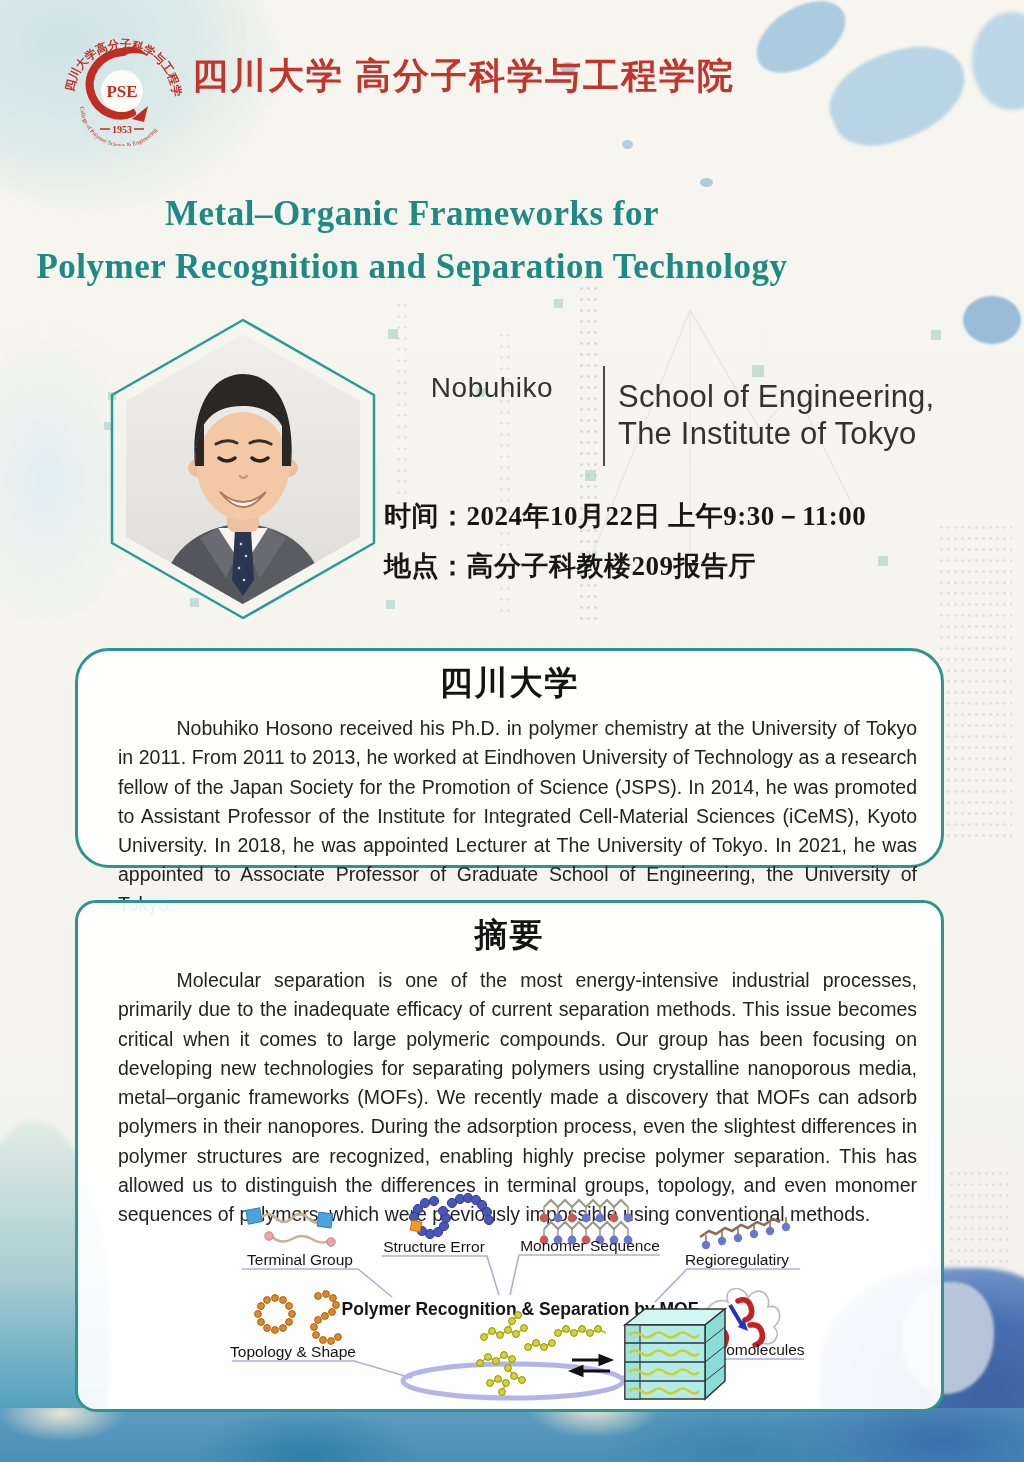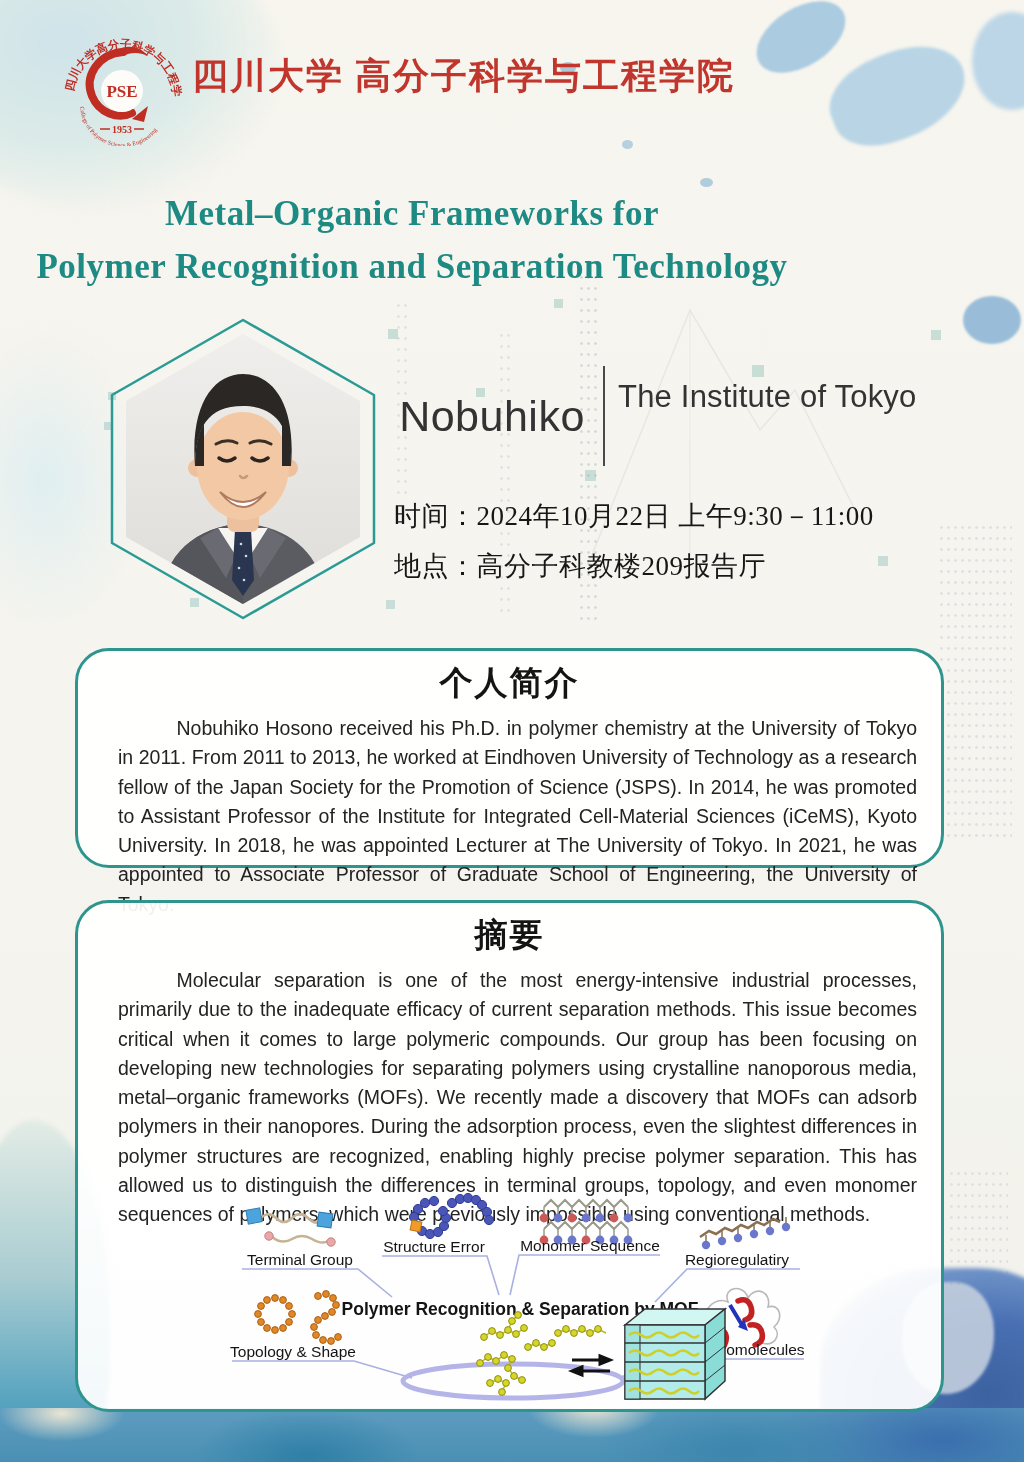--- a/index.html
+++ b/index.html
@@ -54,32 +54,32 @@
   .logo { position:absolute; left:56px; top:34px; }
   .college { position:absolute; left:192px; top:52px; color:#c0362c; }
   .college-cn { font-family:"Liberation Serif", serif; font-weight:bold; font-size:36px; letter-spacing:2px; }
   .college-en { font-family:"Liberation Serif", serif; font-weight:bold; font-size:17px; margin-top:8px; letter-spacing:.2px; }
   
   .title { position:absolute; left:0; top:188px; width:824px; text-align:center;
            font-family:"Liberation Serif", serif; font-weight:bold; font-size:35px;
            color:#1e8a84; line-height:1.5; letter-spacing:.5px; }
   
   .hex { position:absolute; left:100px; top:316px; }
-  .name { position:absolute; left:386px; top:392px; width:212px; text-align:center;
-          font-size:43px; color:#333; line-height:1.12; letter-spacing:.5px; }
+  .name { position:absolute; left:386px; top:372px; width:212px; text-align:center;
+          font-size:28px; color:#333; line-height:1.12; letter-spacing:.5px; }
   .vline { position:absolute; left:603px; top:366px; width:2px; height:100px; background:#4a4a4a; }
   .affil { position:absolute; left:618px; top:378px; font-size:31px; color:#333; line-height:1.2; letter-spacing:.2px; }
-  .meta { position:absolute; left:394px; font-family:"Liberation Serif", serif; font-weight:normal;
+  .meta { position:absolute; left:384px; font-family:"Liberation Serif", serif; font-weight:bold;
           font-size:27px; color:#171717; letter-spacing:.5px; }
   .meta-time { top:498px; } .meta-venue { top:548px; }
   
   .box { position:absolute; left:75px; width:869px; background:rgba(255,255,255,.93);
          border:3px solid #2e948e; border-radius:34px; }
   .box-bio { top:648px; height:220px; }
-  .box-abs { top:900px; height:512px; }
+  .box-abs { top:900px; height:512px;border-radius:21px; }
   .box-heading { text-align:center; font-family:"Liberation Serif", serif; font-weight:bold;
                  font-size:33px; color:#141414; margin-top:10px; letter-spacing:2px; }
   .box-body { margin:8px 24px 0 40px; font-size:19.5px; line-height:1.5; color:#232323;
               text-align:justify; text-indent:3em; }
   .diagram { position:absolute; left:4px; top:282px; }
   .diagram text { font-family:"Liberation Sans", sans-serif; font-size:15.5px; fill:#141414; }
   .diagram text.ctr { font-weight:bold; font-size:17.5px; }
   .callout { stroke:#a9b0e2; stroke-width:1.6; fill:none; }
 </style>
 </head>
@@ -187,27 +187,28 @@
       <path d="M140,160 Q143,164 147,160" fill="none" stroke="#c89878" stroke-width="2.5" stroke-linecap="round"></path>
       <path d="M120,176 Q143,196 166,176 Q143,206 120,176 Z" fill="#ffffff" stroke="#b07a5e" stroke-width="2"></path>
     </g>
   </svg>
 
   <div class="name">
     <div>Nobuhiko</div>
   </div>
   <div class="vline"></div>
   <div class="affil">
+    <div>School of Engineering,</div>
     <div>The Institute of Tokyo</div>
   </div>
   <div class="meta meta-time">时间：2024年10月22日 上午9:30－11:00</div>
   <div class="meta meta-venue">地点：高分子科教楼209报告厅</div>
 
   <div class="box box-bio">
-    <div class="box-heading">个人简介</div>
+    <div class="box-heading">四川大学</div>
     <div class="box-body">Nobuhiko Hosono received his Ph.D. in polymer chemistry at the University of Tokyo in 2011. From 2011 to 2013, he worked at Eindhoven University of Technology as a research fellow of the Japan Society for the Promotion of Science (JSPS). In 2014, he was promoted to Assistant Professor of the Institute for Integrated Cell-Material Sciences (iCeMS), Kyoto University. In 2018, he was appointed Lecturer at The University of Tokyo. In 2021, he was appointed to Associate Professor of Graduate School of Engineering, the University of Tokyo.</div>
   </div>
 
   <div class="box box-abs">
     <div class="box-heading">摘要</div>
     <div class="box-body">Molecular separation is one of the most energy-intensive industrial processes, primarily due to the inadequate efficacy of current separation methods. This issue becomes critical when it comes to large polymeric compounds. Our group has been focusing on developing new technologies for separating polymers using crystalline nanoporous media, metal–organic frameworks (MOFs). We recently made a discovery that MOFs can adsorb polymers in their nanopores. During the adsorption process, even the slightest differences in polymer structures are recognized, enabling highly precise polymer separation. This has allowed us to distinguish the differences in terminal groups, topology, and even monomer sequences of polymers, which were previously impossible using conventional methods.</div>
 
     <svg class="diagram" width="858" height="224" viewBox="0 0 858 224">
 
       <g>

